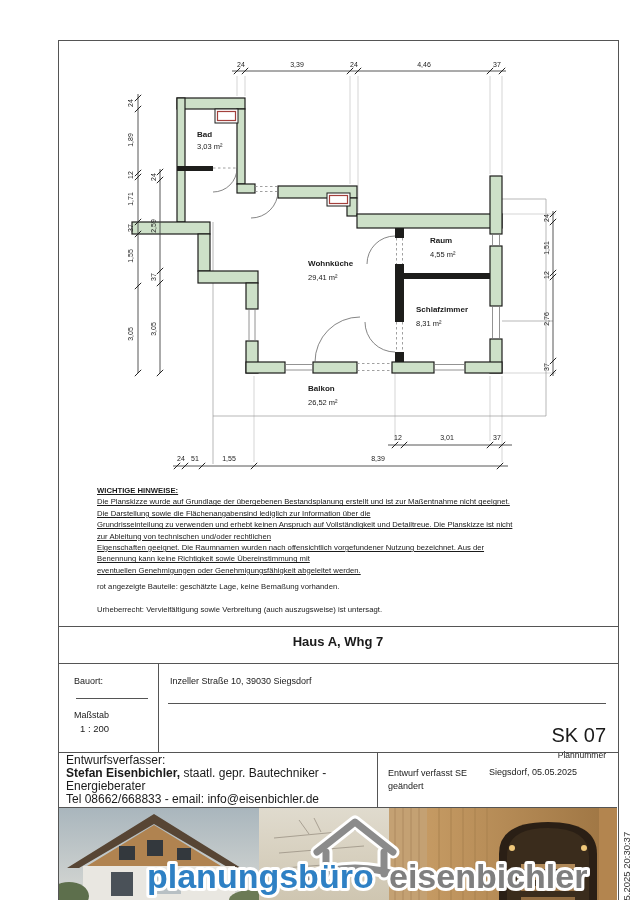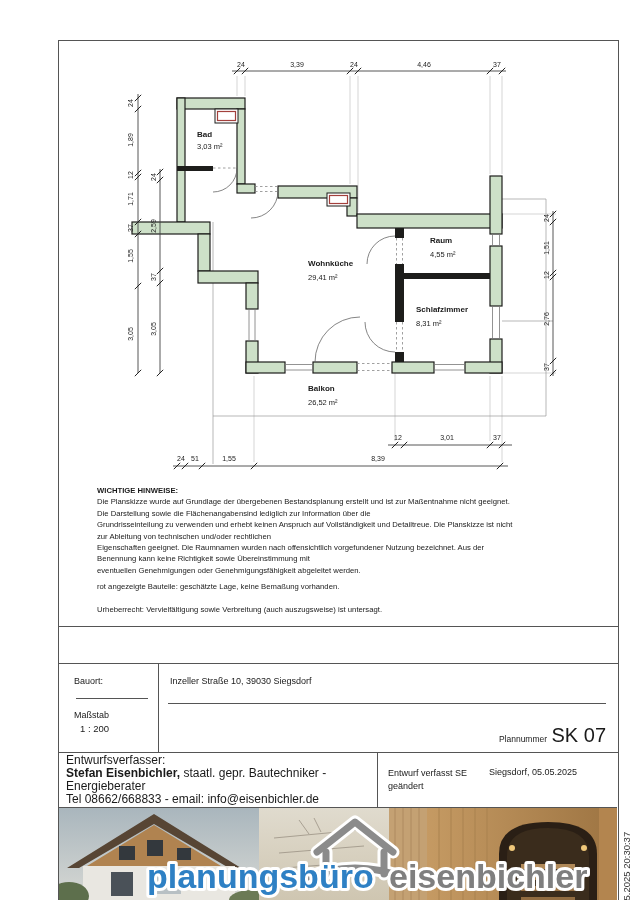--- a/index.html
+++ b/index.html
@@ -2,30 +2,30 @@
 <html><head>
 <meta charset="utf-8">
 <style>
   html,body{margin:0;padding:0;background:#ffffff;}
   .page{position:relative;width:636px;height:900px;background:#fff;overflow:hidden;
         font-family:"Liberation Sans",sans-serif;color:#1a1a1a;margin-top:26px;}
   .frame{position:absolute;left:58px;top:14px;width:559px;height:863px;border:1px solid #555;}
   .hline{position:absolute;left:58px;width:560px;height:0;border-top:1px solid #555;}
   .vline{position:absolute;width:0;border-left:1px solid #555;}
   .plan-svg{position:absolute;left:58px;top:14px;}
-  .notes{position:absolute;left:97px;top:459px;width:470px;font-size:7.7px;line-height:11.4px;}
+  .notes{position:absolute;left:97px;top:459px;width:470px;font-size:7.7px;line-height:11.4px;text-decoration:underline;}
   .notes .h{font-weight:bold;}
   .red-note{position:absolute;left:97px;top:556px;width:470px;font-size:7.7px;}
   .copyright{position:absolute;left:97px;top:579px;width:470px;font-size:7.7px;}
   .proj-title{position:absolute;left:58px;top:608px;width:560px;text-align:center;
               font-size:13px;font-weight:bold;}
   .cell-label{position:absolute;font-size:9px;}
   .u1{position:absolute;left:76px;top:672px;width:72px;border-top:1px solid #555;}
   .u2{position:absolute;left:168px;top:677px;width:438px;border-top:1px solid #555;}
-  .plannr-label{position:absolute;left:440px;top:708px;width:166px;text-align:center;font-size:8.5px;}
+  .plannr-label{position:absolute;left:440px;top:724px;width:166px;text-align:right;font-size:8.5px;}
   .plannr-value{position:absolute;left:440px;top:698px;width:166px;text-align:right;font-size:20px;}
   .verfasser{position:absolute;left:66px;top:728px;width:305px;font-size:12px;line-height:13px;}
   .entwurf{position:absolute;left:388px;top:741px;width:150px;font-size:9px;line-height:13px;}
   .ort-datum{position:absolute;left:460px;top:741px;width:146px;text-align:center;font-size:9px;}
   .banner{position:absolute;left:59px;top:781px;width:558px;height:96px;border-top:1px solid #555;text-align:right;}
   .timestamp{position:absolute;left:621px;top:893px;transform:rotate(-90deg);
              transform-origin:0 0;font-size:9.5px;color:#333;white-space:nowrap;}
 </style>
 </head>
 <body>
@@ -225,20 +225,21 @@
     <div>Grundrisseinteilung zu verwenden und erhebt keinen Anspruch auf Vollständigkeit und Detailtreue. Die Planskizze ist nicht</div>
     <div>zur Ableitung von technischen und/oder rechtlichen</div>
     <div>Eigenschaften geeignet. Die Raumnamen wurden nach offensichtlich vorgefundener Nutzung bezeichnet. Aus der</div>
     <div>Benennung kann keine Richtigkeit sowie Übereinstimmung mit</div>
     <div>eventuellen Genehmigungen oder Genehmigungsfähigkeit abgeleitet werden.</div>
   </div>
   <div class="red-note">rot angezeigte Bauteile: geschätzte Lage, keine Bemaßung vorhanden.</div>
   <div class="copyright">Urheberrecht: Vervielfältigung sowie Verbreitung (auch auszugsweise) ist untersagt.</div>
 
   <div class="hline" style="top:600px"></div>
+  <div class="proj-title">Haus A, Whg 7</div>
   <div class="hline" style="top:637px"></div>
 
   <div class="vline" style="left:158px;top:637px;height:89px"></div>
   <div class="cell-label" style="left:74px;top:650px">Bauort:</div>
   <div class="u1"></div>
   <div class="cell-label" style="left:170px;top:650px">Inzeller Straße 10, 39030 Siegsdorf</div>
   <div class="u2"></div>
   <div class="cell-label" style="left:74px;top:684px">Maßstab</div>
   <div class="cell-label" style="left:80px;top:697px;font-size:9.5px">1 : 200</div>
   <div class="plannr-label">Plannummer</div>

